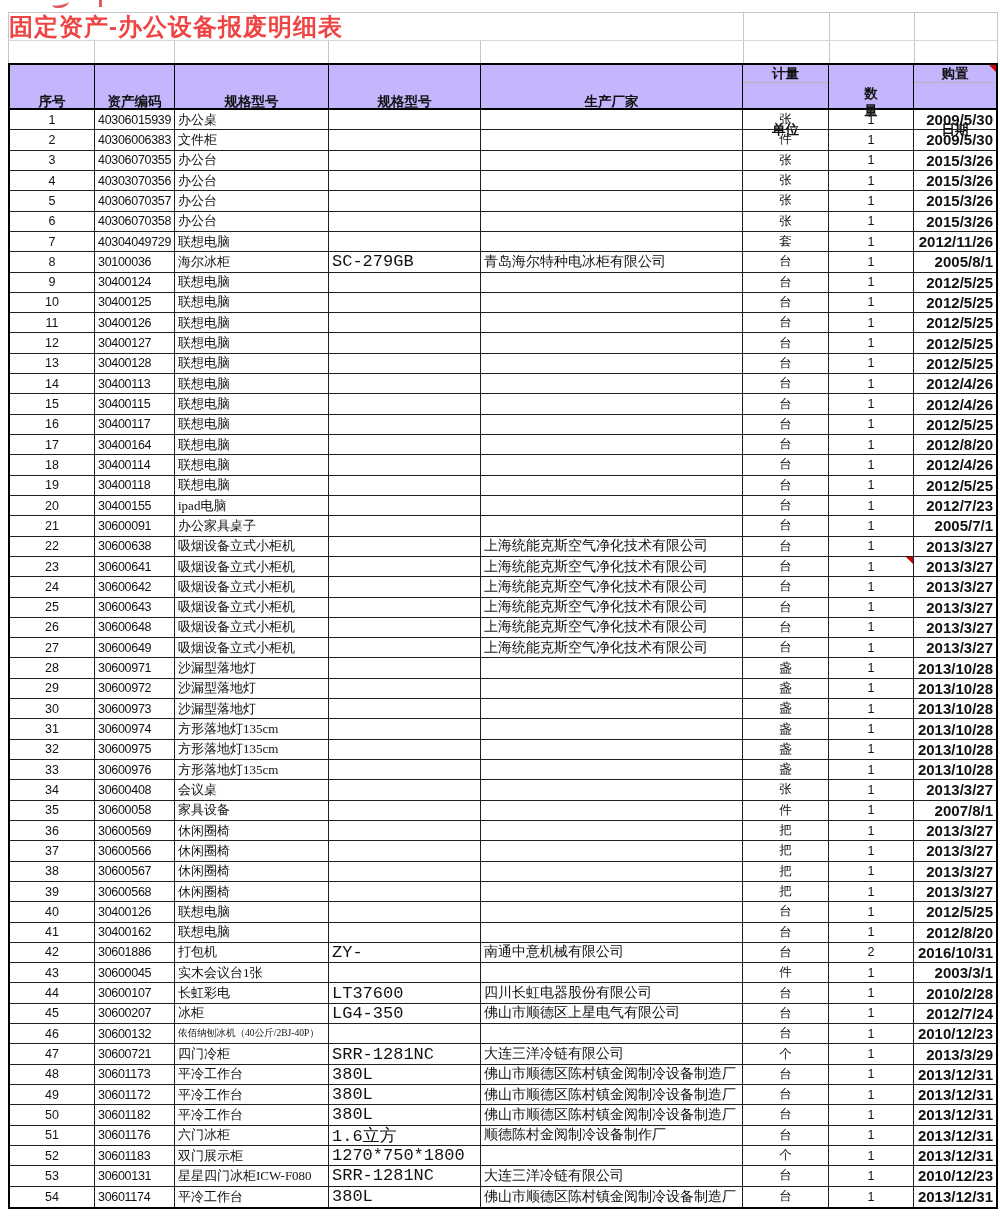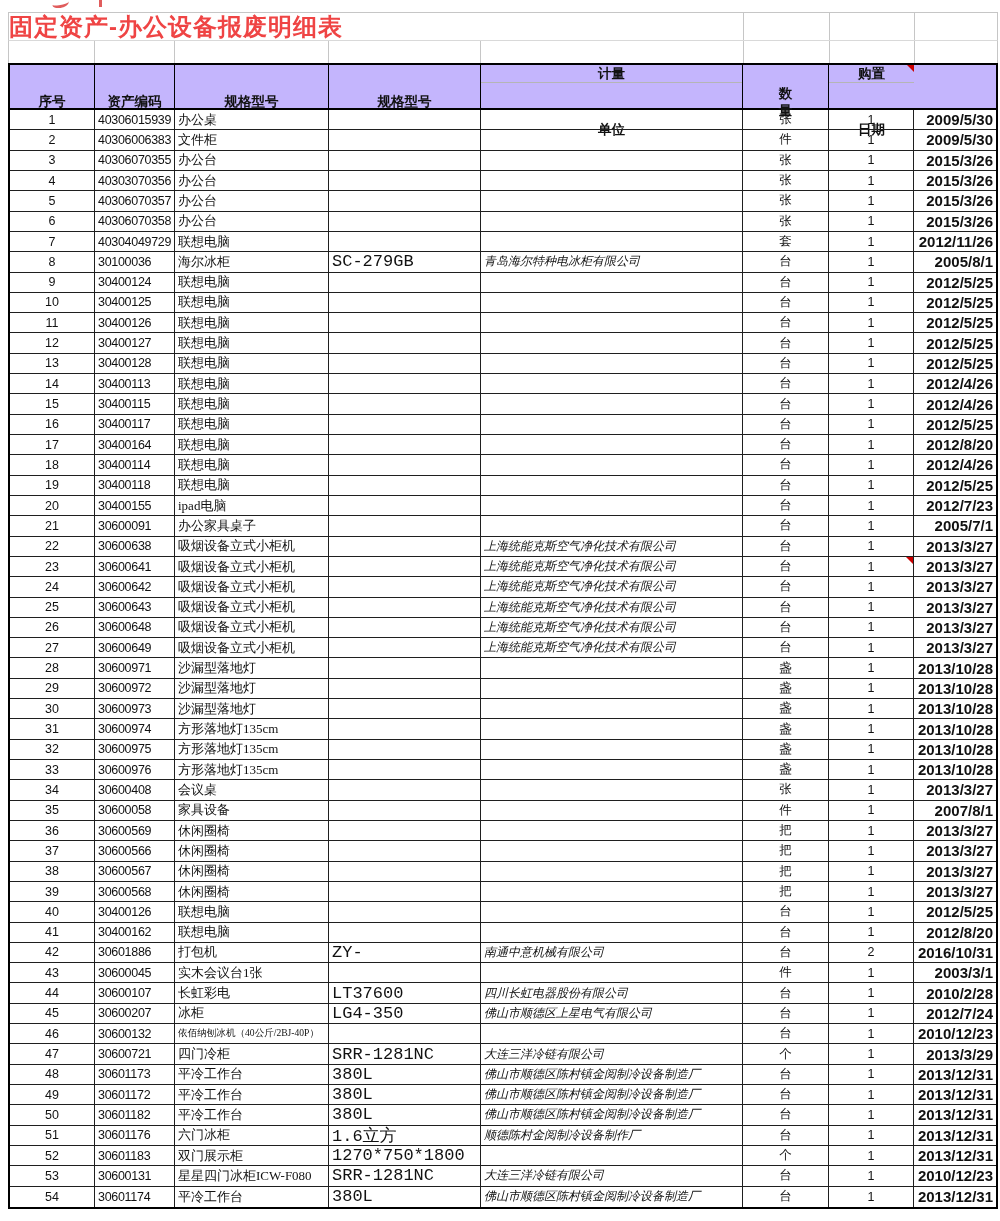--- a/index.html
+++ b/index.html
@@ -43,21 +43,21 @@
   .cell { position:relative; box-sizing:border-box; border-right:1px solid #1f1f1f;
     border-bottom:1px solid #1f1f1f; display:flex; align-items:center; overflow:hidden;
     white-space:nowrap; padding:0 3px; }
   .cell:last-child { border-right:none; }
   .row:last-child .cell { border-bottom:none; }
 
   .c-index  { justify-content:center; font-family:"Liberation Sans",sans-serif; font-size:12.5px; padding:0; }
   .c-code   { font-family:"Liberation Sans",sans-serif; font-size:12.5px; letter-spacing:-0.3px;text-align:right; }
   .c-name   { font-size:13px; }
   .c-model  { font-family:"Liberation Mono","DejaVu Sans Mono",monospace; font-size:17px; }
-  .c-mfr    { font-size:12px;font-style:italic; }
+  .c-mfr    { font-size:14px; }
   .c-unit   { justify-content:center; font-size:12.5px; padding:0; }
   .c-qty    { justify-content:center; font-family:"Liberation Sans",sans-serif; font-size:12.5px; padding:0; }
   .c-date   { justify-content:flex-end; font-family:"Liberation Sans",sans-serif;
               font-weight:700; font-size:15px; padding:0 3px 0 0; }
 
   
   .note-marker { position:absolute; top:0; right:0; width:0; height:0;
     border-top:7px solid #cc0000; border-left:7px solid transparent; }
 </style>
 </head>
@@ -83,20 +83,21 @@
     <div class="vline" style="left:734px"></div>
     <div class="vline" style="left:820px"></div>
     <div class="vline" style="left:905px"></div>
   </div>
 
   <div class="header-row">
     <div class="hcell">序号</div>
     <div class="hcell">资产编码</div>
     <div class="hcell">规格型号</div>
     <div class="hcell">规格型号</div>
+    <div class="hcell">生产厂家</div>
     <div class="hcell split">
       <div class="half top">计量</div>
       <div class="half">单位</div>
     </div>
     <div class="hcell">数
 量</div>
     <div class="hcell split">
       <div class="half top">购置</div>
       <div class="half">日期</div>
     <div class="note-marker"></div></div>

